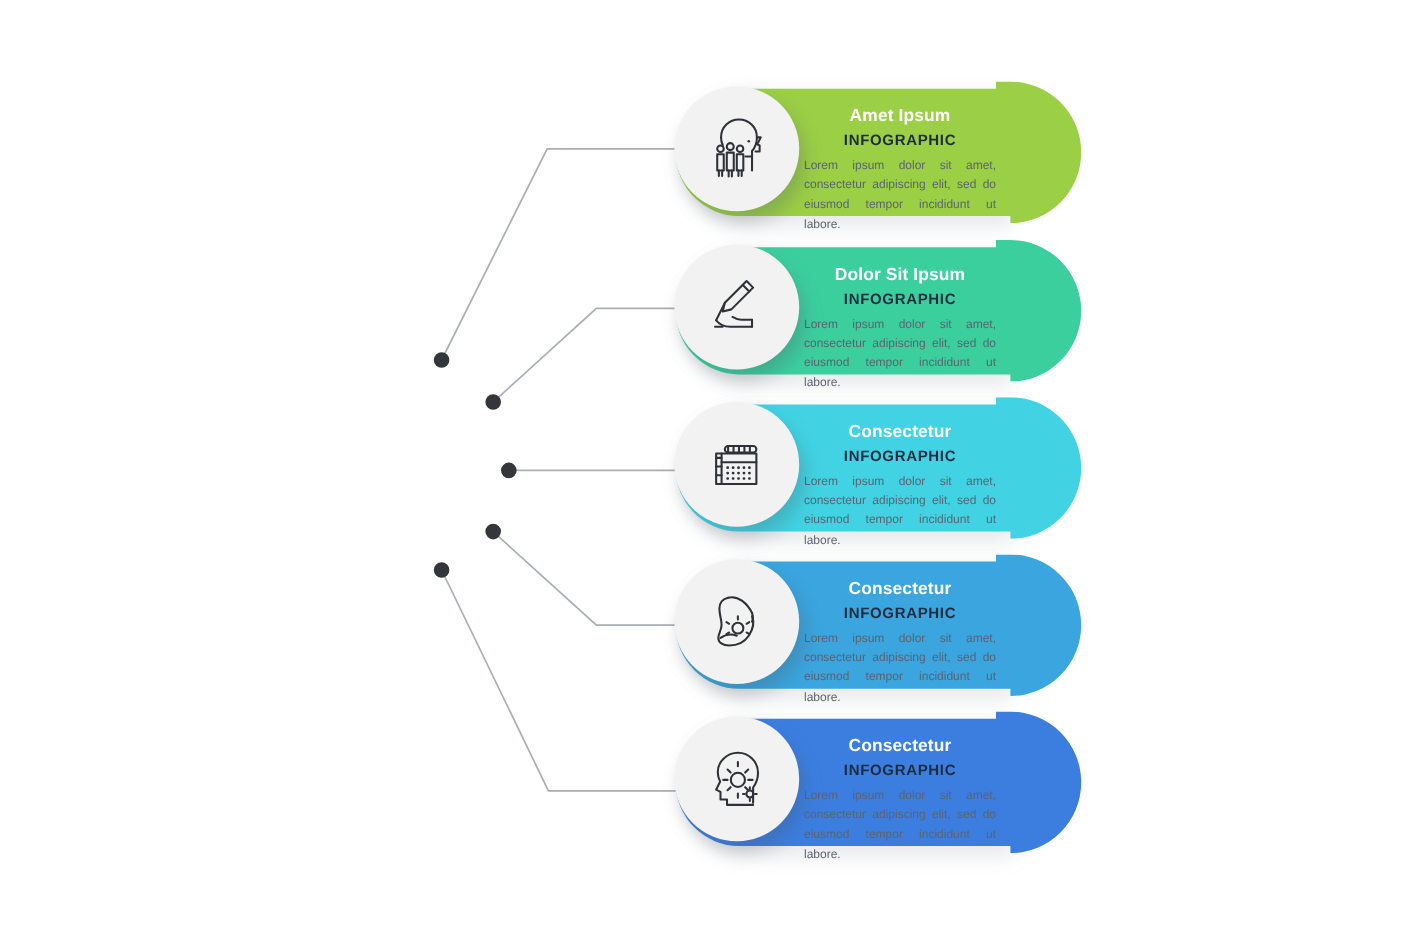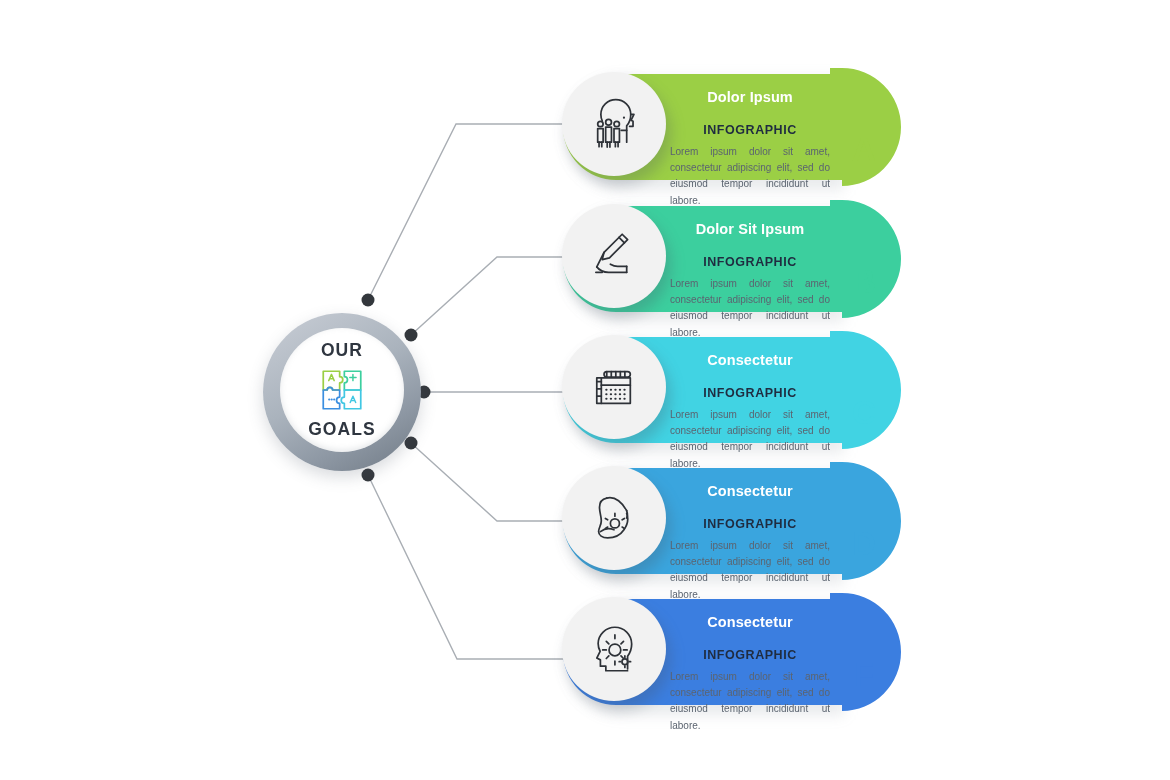--- a/index.html
+++ b/index.html
@@ -114,21 +114,21 @@
     font-weight: bold;
     color: #ffffff;
     line-height: 1.1;
     letter-spacing: 0.1px;
   }
   .card-sub {
     font-size: 12.5px;
     font-weight: bold;
     color: #1f2c40;
     letter-spacing: 0.55px;
-    margin-top: 17px;
+    margin-top: 4px;
   }
   .card-body {
     margin-top: 7px;
     font-size: 10px;
     line-height: 1.62;
     color: #5b6470;
     text-align: justify;
     padding: 0 6px;
   }
 
@@ -193,57 +193,30 @@
     </g>
     <g>
       <circle cx="368" cy="300" r="6.5" fill="#33373c"></circle>
       <circle cx="411" cy="335" r="6.5" fill="#33373c"></circle>
       <circle cx="424" cy="392" r="6.5" fill="#33373c"></circle>
       <circle cx="411" cy="443" r="6.5" fill="#33373c"></circle>
       <circle cx="368" cy="475" r="6.5" fill="#33373c"></circle>
     </g>
   </svg>
 
-  <div id="hub">
-    <div id="hub-ring"></div>
-    <div id="hub-inner">
-      <div class="hub-word" id="hub-word-top">OUR</div>
-      <svg id="hub-puzzle" viewBox="0 0 64 64" fill="none" stroke-width="2.2" stroke-linecap="round" stroke-linejoin="round">
-
-        <path stroke="#9BCF45" d="M8 8h21v7a4 4 0 0 1 0 8v9h-9a3.5 3.5 0 0 0-7 0H8z"></path>
-
-        <path stroke="#3CCF9E" d="M35 8h21v24h-21v-9a4 4 0 0 0 0-8z"></path>
-
-        <path stroke="#3B8FE0" d="M8 32h5a3.5 3.5 0 0 1 7 0h9v9a4 4 0 0 0 0 8v7H8z"></path>
-
-        <path stroke="#41C7E3" d="M35 32h21v24H35v-7a4 4 0 0 1 0-8z"></path>
-
-        <path stroke="#9BCF45" stroke-width="1.9" d="M15 20l3.5-8 3.5 8M16.3 17.6h4.4"></path>
-
-        <path stroke="#3CCF9E" stroke-width="1.9" d="M46 12v8M42 16h8"></path>
-
-        <g stroke="#3B8FE0" stroke-width="2.6">
-          <path d="M15.5 44.2h0.2M18.7 44.2h0.2M21.9 44.2h0.2"></path>
-        </g>
-
-        <path stroke="#41C7E3" stroke-width="1.9" d="M42.5 48l3.5-8 3.5 8M43.8 45.6h4.4"></path>
-      </svg>
-      <div class="hub-word" id="hub-word-bottom">GOALS</div>
-    </div>
-  </div>
 
   <div class="row" id="row-0" style="top:68px">
     <div class="row-shadow"></div>
     <div class="card">
       <svg width="345" height="118" viewBox="0 0 345 118">
         <path id="shape-0" d="M60 6 H274 V0 H286 A59 59 0 0 1 286 118 H286 V112 H60 A53 53 0 0 1 60 6 Z" fill="#9BCF45"></path>
       </svg>
     </div>
     <div class="card-text">
-      <div class="card-title">Dolor Ipsum</div>
+      <div class="card-title">Amet Ipsum</div>
       <div class="card-sub">INFOGRAPHIC</div>
       <div class="card-body">Lorem ipsum dolor sit amet, consectetur adipiscing elit, sed do eiusmod tempor incididunt ut labore.</div>
     </div>
     <div class="badge" id="badge-0" style="color: rgb(155, 207, 69);">A</div>
     <div class="bubble">
       <div class="bubble-shadow"></div>
       <div class="bubble-disc">
         <svg width="58" height="58" viewBox="0 0 64 64" fill="none" stroke="#2e3238" stroke-width="1.9" stroke-linecap="round" stroke-linejoin="round">
           <path d="M46 52V34c3-3.5 4.5-8 4.5-12.5C50.5 12 43 5 34 5c-9 0-16.5 7-16.5 16.5 0 2.6.6 5 1.6 7.2"></path>
           <path d="M50.5 21.5h3.5l-3.2 6.4 2.2 1.1v5.5h-3.8"></path>

